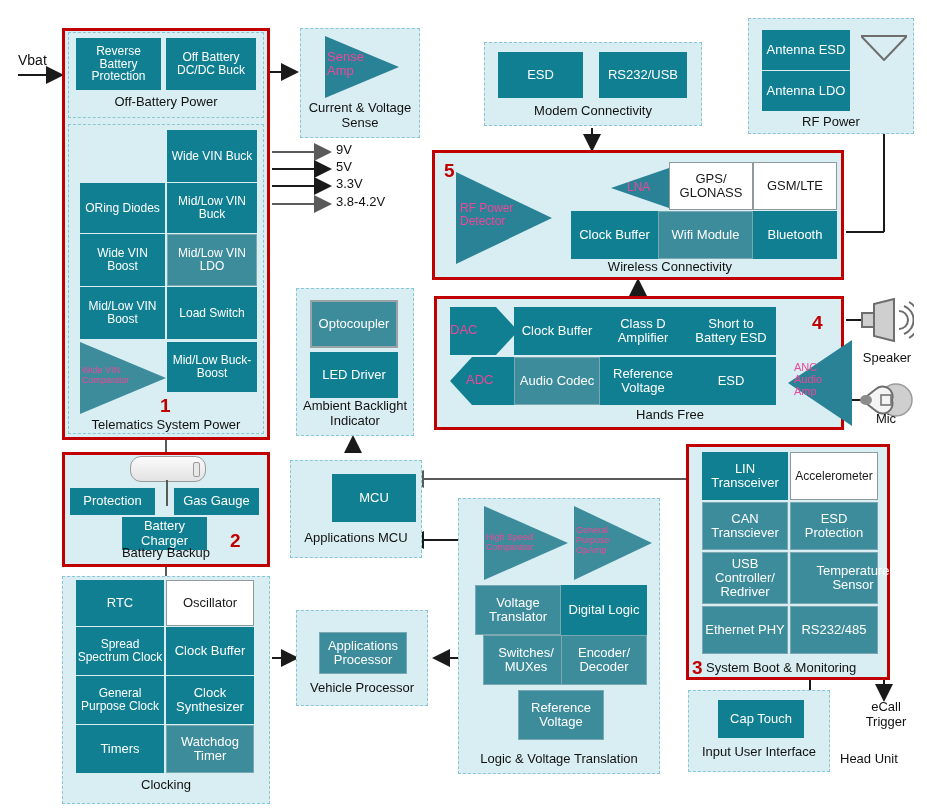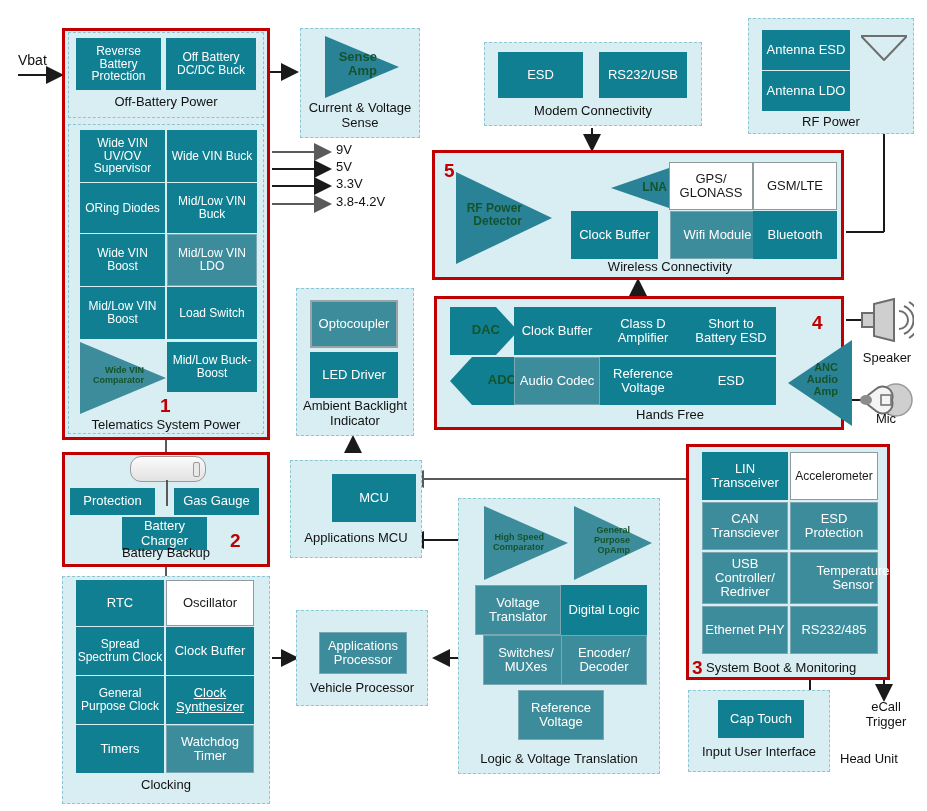--- a/index.html
+++ b/index.html
@@ -24,21 +24,21 @@
   
   .cap{position:absolute;color:#111;font-size:13px;text-align:center;
        line-height:1.15;}
 
   
   .num{position:absolute;color:#c00000;font-weight:bold;font-size:19px;}
 
   
   .tri{position:absolute;}
   .tri svg{display:block;}
-  .tri .lab{position:absolute;color:#14532d;text-align:right;line-height:1.1;font-weight:bold;}
+  .tri .lab{position:absolute;color:#ec4899;text-align:left;line-height:1.1;}
 
   
   .lbl{position:absolute;color:#111;font-size:13px;line-height:1.15;}
   .lbl.c{text-align:center;}
 
   
   .ln{position:absolute;background:#1a1a1a;}
   .ln.gray{background:#5a5a5a;}
   svg.ovl{position:absolute;left:0;top:0;width:927px;height:811px;
           pointer-events:none;overflow:visible;}
@@ -102,21 +102,20 @@
 
   <div class="panel red" style="left:62px;top:28px;width:208px;height:412px;"></div>
 
   <div class="panel" style="left:68px;top:32px;width:196px;height:86px;border-style:dashed;"></div>
   <div class="blk" style="left:76px;top:38px;width:85px;height:52px;font-size:12px;">Reverse Battery Protection</div>
   <div class="blk" style="left:166px;top:38px;width:90px;height:52px;font-size:12px;">Off Battery DC/DC Buck</div>
   <div class="cap" style="left:68px;top:95px;width:196px;">Off-Battery Power</div>
 
   <div class="panel" style="left:68px;top:124px;width:196px;height:310px;"></div>
 
-  <div class="blk" style="left:80px;top:130px;width:85px;height:52px;font-size:12px;">Wide VIN UV/OV Supervisor</div>
   <div class="blk" style="left:167px;top:130px;width:90px;height:52px;font-size:12px;">Wide VIN Buck</div>
 
   <div class="blk" style="left:80px;top:183px;width:85px;height:50px;font-size:12px;">ORing Diodes</div>
   <div class="blk" style="left:167px;top:183px;width:90px;height:50px;font-size:12px;">Mid/Low VIN Buck</div>
 
   <div class="blk" style="left:80px;top:234px;width:85px;height:52px;font-size:12px;">Wide VIN Boost</div>
   <div class="blk lt" style="left:167px;top:234px;width:90px;height:52px;font-size:12px;">Mid/Low VIN LDO</div>
 
   <div class="blk" style="left:80px;top:287px;width:85px;height:52px;font-size:12px;">Mid/Low VIN Boost</div>
   <div class="blk" style="left:167px;top:287px;width:90px;height:52px;font-size:12px;">Load Switch</div>
@@ -164,21 +163,21 @@
   <div class="cap" style="left:68px;top:546px;width:196px;">Battery Backup</div>
 
   <div class="panel" style="left:62px;top:576px;width:208px;height:228px;"></div>
   <div class="blk" style="left:76px;top:580px;width:88px;height:46px;font-size:13px;">RTC</div>
   <div class="blk white" style="left:166px;top:580px;width:88px;height:46px;font-size:13px;">Oscillator</div>
 
   <div class="blk" style="left:76px;top:627px;width:88px;height:48px;font-size:12px;">Spread Spectrum Clock</div>
   <div class="blk" style="left:166px;top:627px;width:88px;height:48px;font-size:13px;">Clock Buffer</div>
 
   <div class="blk" style="left:76px;top:676px;width:88px;height:48px;font-size:12px;">General Purpose Clock</div>
-  <div class="blk" style="left:166px;top:676px;width:88px;height:48px;font-size:13px;text-decoration:underline;">Clock Synthesizer</div>
+  <div class="blk" style="left:166px;top:676px;width:88px;height:48px;font-size:13px;">Clock Synthesizer</div>
 
   <div class="blk" style="left:76px;top:725px;width:88px;height:48px;font-size:13px;">Timers</div>
   <div class="blk lt" style="left:166px;top:725px;width:88px;height:48px;font-size:13px;">Watchdog Timer</div>
 
   <div class="cap" style="left:62px;top:778px;width:208px;">Clocking</div>
 
   <div class="panel" style="left:296px;top:288px;width:118px;height:148px;"></div>
   <div class="blk grayb" style="left:310px;top:300px;width:88px;height:48px;font-size:13px;">Optocoupler</div>
   <div class="blk" style="left:310px;top:352px;width:88px;height:46px;font-size:13px;">LED Driver</div>
   <div class="cap" style="left:296px;top:399px;width:118px;">Ambient Backlight Indicator</div>
@@ -212,21 +211,21 @@
     <svg width="58" height="40">
         <polygon points="58,0 58,40 0,20" fill="#2a8296"></polygon>
       </svg>
     <div class="lab" style="left:16px;top:13px;width:40px;font-size:12px;">LNA</div>
   </div>
 
   <div class="blk white" style="left:669px;top:162px;width:84px;height:48px;font-size:13px;">GPS/ GLONASS</div>
   <div class="blk white" style="left:753px;top:162px;width:84px;height:48px;font-size:13px;">GSM/LTE</div>
 
   <div class="blk" style="left:571px;top:211px;width:87px;height:48px;font-size:13px;">Clock Buffer</div>
-  <div class="blk lt" style="left:658px;top:211px;width:95px;height:48px;font-size:13px;margin-left:12px;">Wifi Module</div>
+  <div class="blk lt" style="left:658px;top:211px;width:95px;height:48px;font-size:13px;">Wifi Module</div>
   <div class="blk" style="left:753px;top:211px;width:84px;height:48px;font-size:13px;">Bluetooth</div>
 
   <div class="cap" style="left:500px;top:260px;width:340px;">Wireless Connectivity</div>
 
   <div class="panel red" style="left:434px;top:296px;width:410px;height:134px;"></div>
   <div class="num" style="left:812px;top:312px;">4</div>
 
   <div class="tri" style="left:450px;top:307px;width:68px;height:48px;">
     <svg width="68" height="48">
         <polygon points="0,0 46,0 68,24 46,48 0,48" fill="#0f7f91"></polygon>

